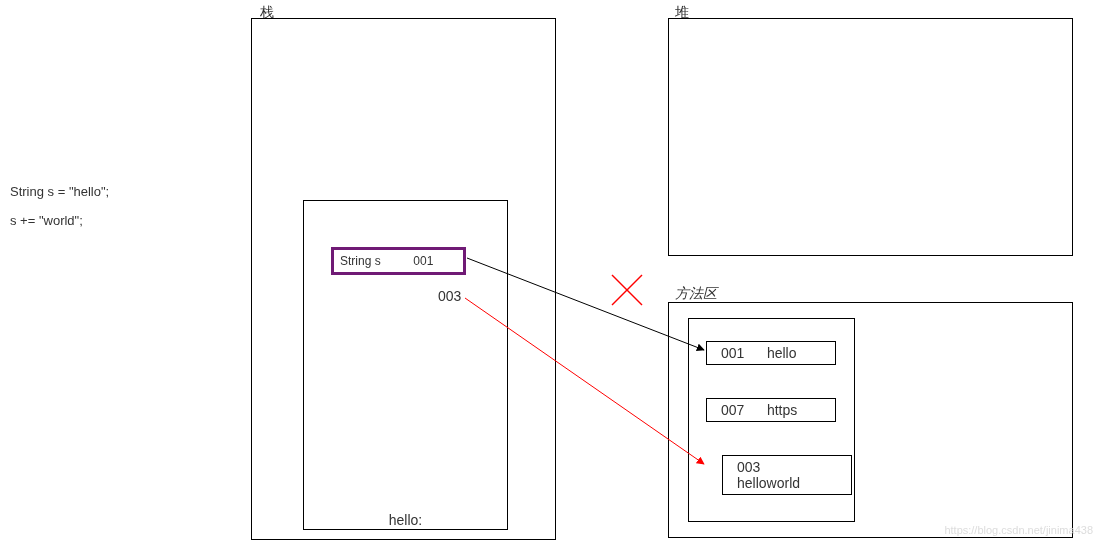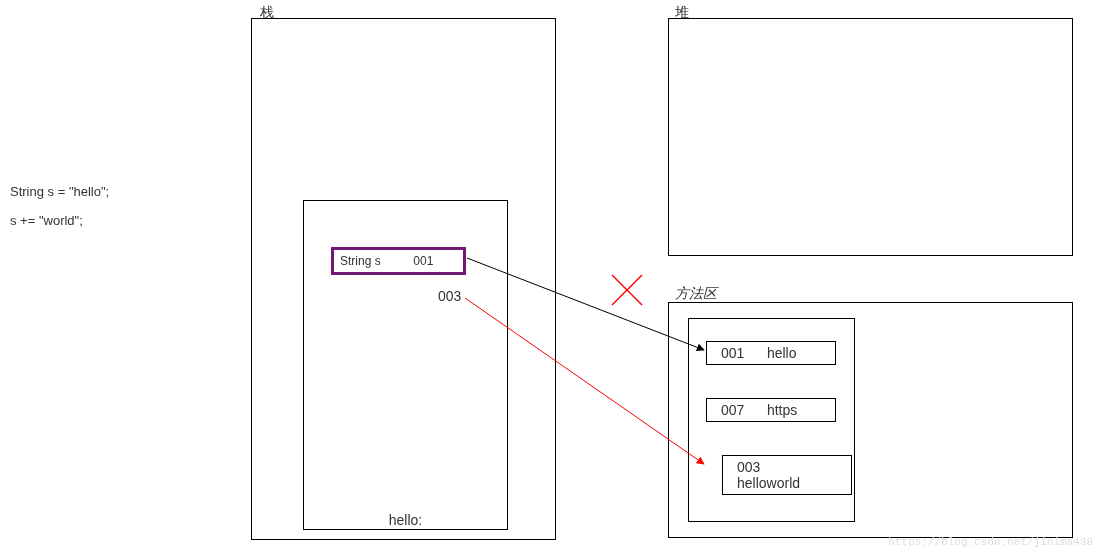--- a/index.html
+++ b/index.html
@@ -78,24 +78,23 @@
     .pool-003 { left: 706px; top: 455px; margin-left: 16px; }
     svg.overlay {
       position: absolute;
       left: 0; top: 0;
       width: 1099px; height: 556px;
       pointer-events: none;
     }
     .watermark {
       position: absolute;
       right: 6px;
-      bottom: 8px;
+      bottom: 20px;
       color: #ddd;
       font-size: 11px;
-      font-family: Liberation Mono, monospace;
     }
   </style>
 </head>
 <body>
 
 <div class="code-block">
   <div>String s = "hello";</div>
   <div>s += "world";</div>
 </div>
 

